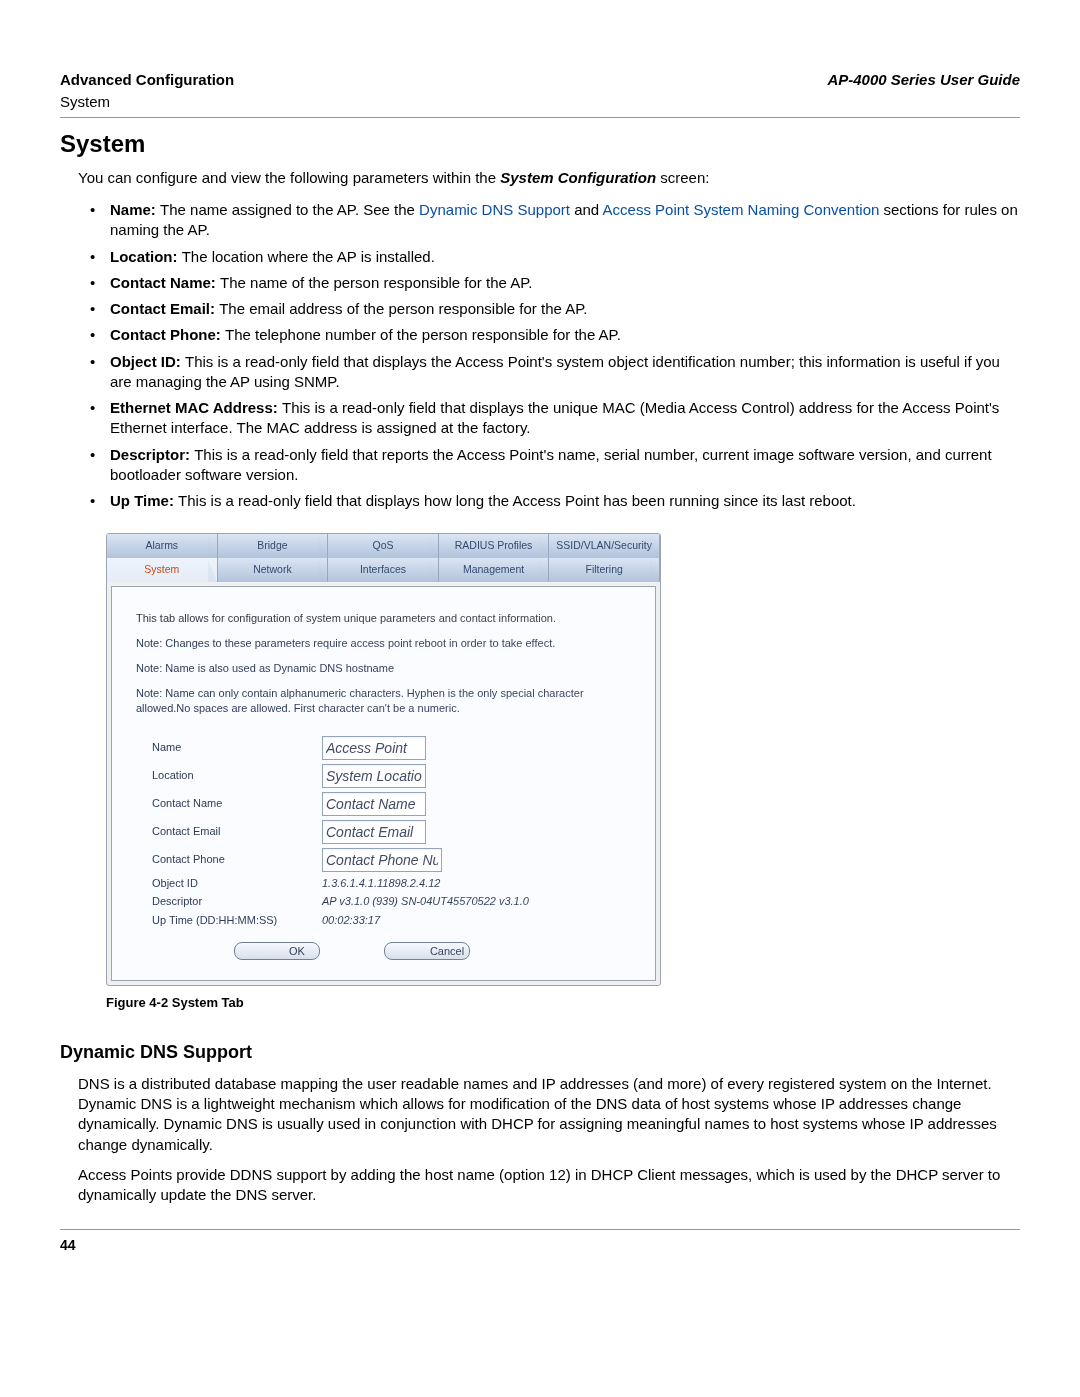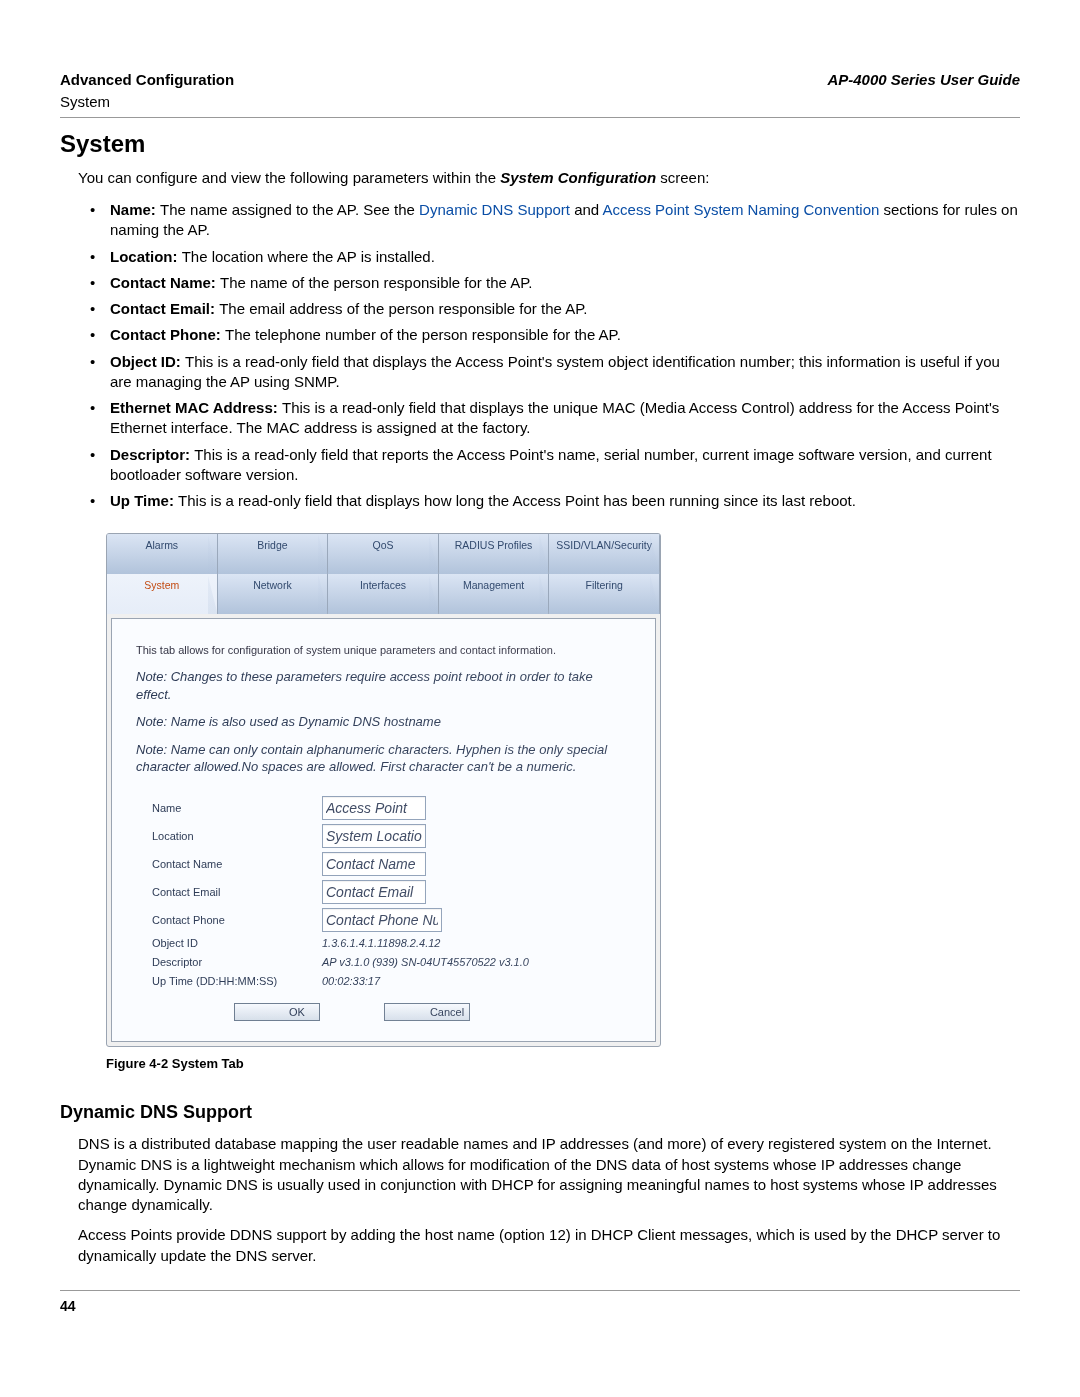--- a/index.html
+++ b/index.html
@@ -46,21 +46,21 @@
   .shot {
     width: 555px;
     border: 1px solid #9aa4b2;
     background: #f0f0f0;
     border-radius: 3px;
     overflow: hidden;
   }
   .tabs-row { display: flex; background: #b8c9e0; }
   .tabs-row .tab {
     flex: 1;
-    height: 40px;
+    height: 24px;
     font-size: 10.5px;
     color: #324a6e;
     text-align: center;
     line-height: 22px;
     background: linear-gradient(#dbe5f4,#b1c3db);
     border-right: 1px solid #9aa8bb;
     position: relative;
   }
   .tabs-row .tab::after{
     content:"";
@@ -82,41 +82,41 @@
   .shot-inner::before{
     content:"";
     position:absolute;
     inset:0;
     pointer-events:none;
     background:
       linear-gradient(90deg, rgba(255,255,255,0) 0%, rgba(255,255,255,.55) 100%);
     opacity:.15;
   }
   .shot .desc { font-size: 11px; color: #334; margin-bottom: 10px; }
-  .shot .note-it { font-size: 13px; font-style: italic; color: #2c3a55; margin-bottom: 10px; }
+  .shot .note-it { font-size: 11px; color: #2c3a55; margin-bottom: 10px; }
   .form-row { display: flex; align-items: center; margin: 4px 16px; font-size: 11px; color: #2c3a55; }
   .form-row .lbl { width: 170px; }
   .form-row input {
     width: 104px;
     height: 24px;
     font-size: 14px;
     font-style: italic;
     color:#3a4660;
     border: 1px solid #8fa0b8;
     padding: 0 3px;
     background: #fff;
     box-shadow: inset 0 1px 1px rgba(0,0,0,.06);
   }
   .form-row .val-it { font-style: italic; color: #2c3a55; }
   .btn-row { display: flex; gap: 64px; margin: 14px 0 2px 98px; }
   .btn {
     width: 86px;
     height: 18px;
     border: 1px solid #6c7c90;
-    border-radius: 0;
+    border-radius: 8px;
     font-size: 11px;
     color: #2c3a55;
     background: linear-gradient(#f6f9fe,#d6dfea);
     cursor: pointer;
     padding-left: 40px;
   }
   .figcap { font-size: 13px; font-weight: bold; margin: 8px 0 0 28px; }
 
   h2.sub { font-size: 18px; font-weight: bold; margin: 28px 0 8px 0; }
   .para { margin: 10px 0; }

